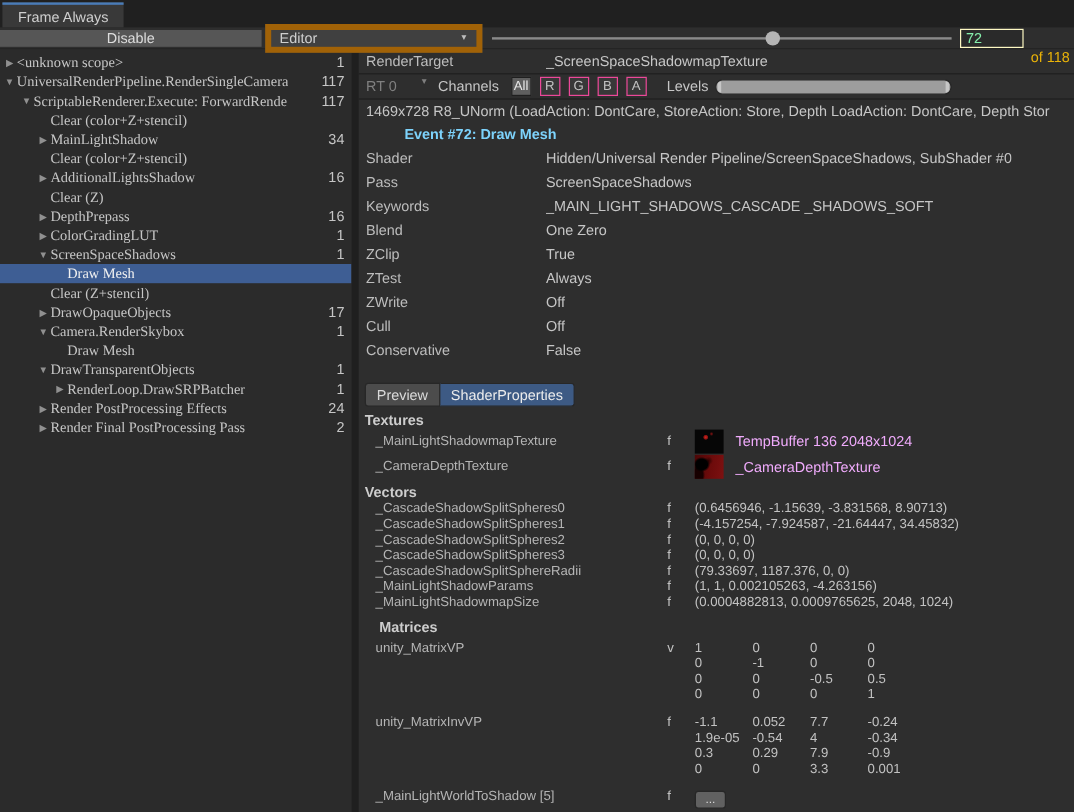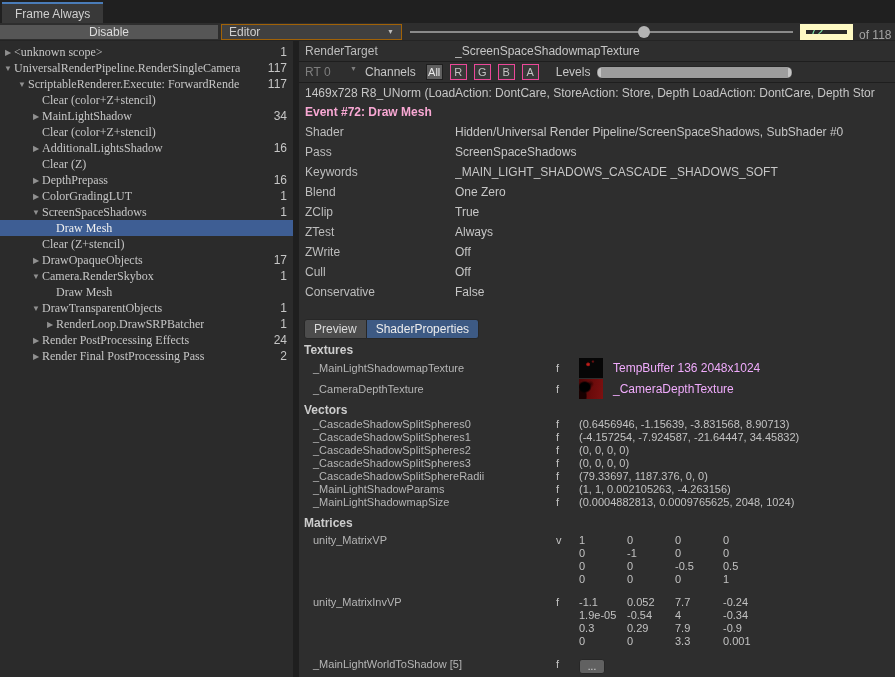--- a/index.html
+++ b/index.html
@@ -11,27 +11,27 @@
   }
   
   .tabstrip { height:23px; background:#202020; display:flex; align-items:flex-end; }
   .wintab {
     margin-left:2px; height:21px; background:#393939; border-top:2px solid var(--accent,#4a7cb8);
     padding:0 13px; display:flex; align-items:center; color:#cfcfcf;
   }
   
   .toolbar { height:18px; background:#2e2e2e; display:flex; align-items:center; position:relative; border-bottom:1px solid #242424; }
   .btn-disable { width:218px; background:#565656; color:#dcdcdc; display:flex; align-items:center; justify-content:center; }
-  .dd-editor { width:181px; margin-left:3px; background:#404040; border:1px solid #a16207; display:flex; align-items:center; padding:0 7px; position:relative; color:#cfcfcf; }
+  .dd-editor { width:181px; margin-left:3px; background:#404040; border:5px solid #a16207; display:flex; align-items:center; padding:0 7px; position:relative; color:#cfcfcf; }
   .dd-editor .dd-arrow { position:absolute; right:7px; font-size:7px; color:#bdbdbd; }
   .frame-slider { position:absolute; left:410px; width:383px; top:0; height:18px; }
   .frame-slider .track { position:absolute; left:0; right:0; top:8px; height:2px; background:#8a8a8a; }
   .frame-slider .thumb { position:absolute; top:3px; width:12px; height:12px; border-radius:50%; background:#b4b4b4; margin-left:-6px; }
-  .frame-field { position:absolute; left:800px; top:1px; width:53px; height:16px; background:#2a2a2a; border:6px solid #fef9c3; color:#86efac; font:12px "Liberation Sans",sans-serif; padding:0 4px; }
-  .of-total { position:absolute; left:859px; top:3px; height:18px; display:flex; align-items:center; color:#a3a3a3; }
+  .frame-field { position:absolute; left:800px; top:1px; width:53px; height:16px; background:#2a2a2a; border:1px solid #fef9c3; color:#86efac; font:12px "Liberation Sans",sans-serif; padding:0 4px; }
+  .of-total { position:absolute; left:859px; top:16px; height:18px; display:flex; align-items:center; color:#eab308; }
   
   .main { display:flex; height:636px; }
   .tree { width:293px; background:#2b2b2b; padding-top:3px; overflow:hidden; }
   .vsplit { width:6px; background:#1f1f1f; }
   .detail { flex:1; background:#2e2e2e; overflow:hidden; }
   
   .trow { height:16px; display:flex; align-items:center; white-space:nowrap; overflow:hidden; padding-right:6px; }
   .trow.sel { background:var(--sel,#3e5e94); color:#f0f0f0; }
   .trow .arrow { width:12px; flex:none; text-align:center; font-size:8px; color:#909090; }
   .trow.sel .arrow { color:#d0d0d0; }
@@ -45,31 +45,31 @@
   .rt-dd .dd-arrow { font-size:7px; color:#7f7f7f; }
   .ch-label { margin:0 10px 0 4px; }
   .chbtn { width:17px; height:16px; margin-right:7px; display:flex; align-items:center; justify-content:center; background:#383838; border:1px solid #ec4899; color:#c2c2c2; font-size:11px; }
   .chbtn.on { background:#5f5f5f; color:#e8e8e8; border-color:#1f1f1f; }
   .lv-label { margin-left:10px; margin-right:6px; }
   .levels-bar { width:197px; height:13px; border-radius:6px; background:#9d9d9d; border:1px solid #262626; position:relative; }
   .levels-bar::before, .levels-bar::after { content:""; position:absolute; top:1px; bottom:1px; width:3px; background:#c6c6c6; }
   .levels-bar::before { left:1px; border-radius:4px 0 0 4px; }
   .levels-bar::after { right:1px; border-radius:0 4px 4px 0; }
   .format-row { height:19px; display:flex; align-items:center; padding:0 6px; white-space:nowrap; overflow:hidden; }
-  .event-heading { height:20px; display:flex; align-items:center; padding:0 6px; font-weight:bold; color:#f9a8d4; }
+  .event-heading { height:20px; display:flex; align-items:center; padding:0 6px; font-weight:bold; color:#7dd3fc;margin-left:32px; }
   .info-row { height:20px; display:flex; align-items:center; padding:0 6px; }
   
   .tabs { margin:17px 0 0 5px; display:flex; height:20px; }
   .tab-btn { padding:0 9px; display:flex; align-items:center; background:#4c4c4c; border:1px solid #272727; color:#dadada; }
   .tab-btn:first-child { border-radius:3px 0 0 3px; }
   .tab-btn:last-child { border-radius:0 3px 3px 0; border-left:none; }
   .tab-btn.active { background:var(--tabsel,#3d5a84); color:#ecable; color:#ececec; }
   
   .section-title { height:14px; margin-top:4px; padding-left:5px; font-weight:bold; color:#cdcdcd; display:flex; align-items:center; }
-  .section-title.push { margin-top:8px; }
+  .section-title.push { margin-top:8px;margin-left:12px; }
   .prop-row { display:flex; align-items:center; height:13px; font-size:11px; color:#b5b5b5; white-space:nowrap; }
   .prop-name { width:257px; flex:none; padding-left:14px; overflow:hidden; }
   .prop-type { width:23px; flex:none; color:#c2c2c2; }
   .prop-value { color:#c2c2c2; }
   .tex-row { height:21px; display:flex; align-items:center; font-size:11px; color:#b5b5b5; white-space:nowrap; }
   .tex-row .thumb { width:24px; height:20px; flex:none; margin-right:10px; }
   .tex-row .tex-value { font-size:12px; color:#f0abfc;text-align:center; }
   .thumb.shadowmap { background:
       radial-gradient(circle 3px at 38% 32%, #d22b20 0, #8a1010 55%, rgba(0,0,0,0) 75%),
       radial-gradient(circle 2px at 58% 18%, #8a1212 0, rgba(0,0,0,0) 85%),

